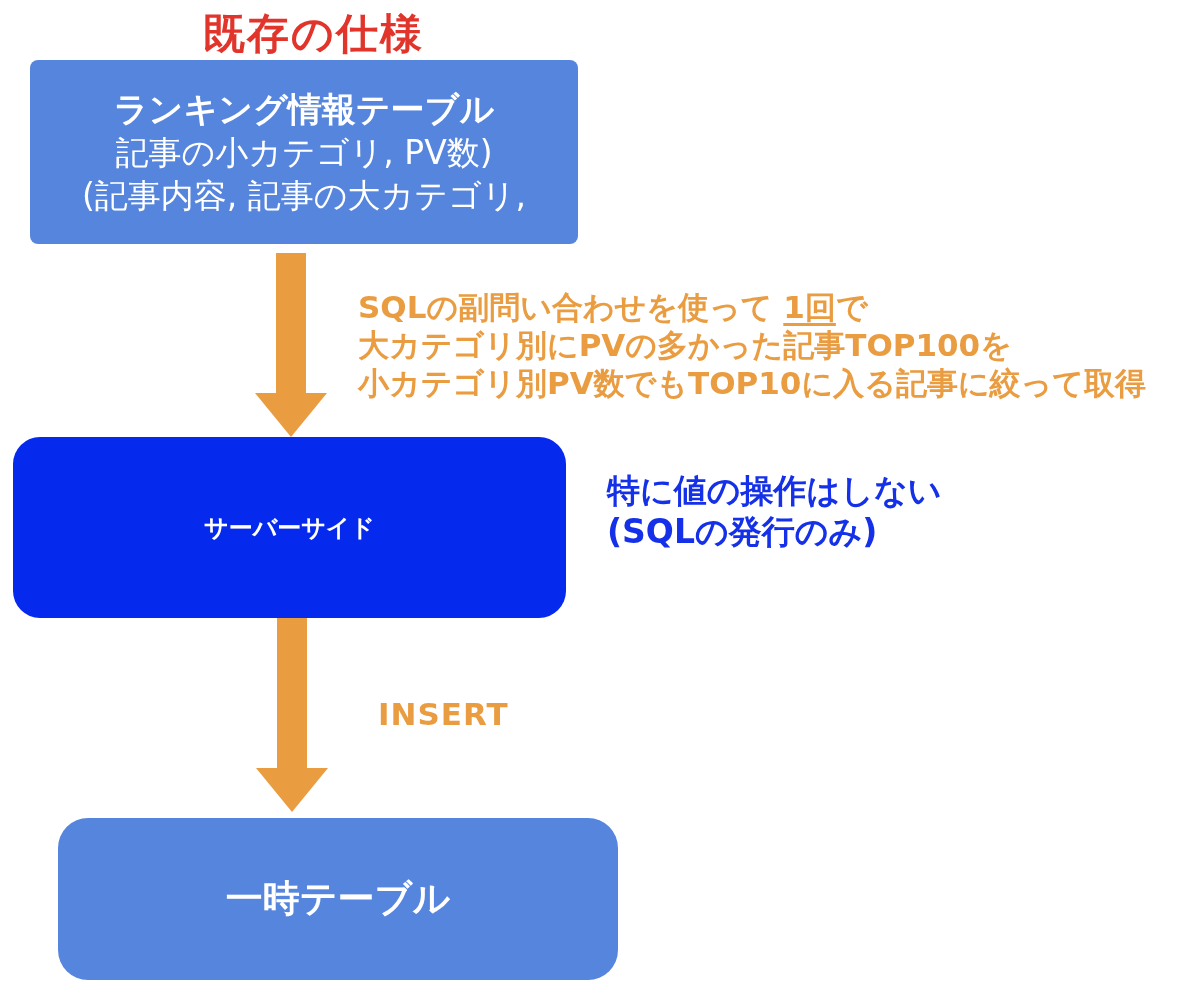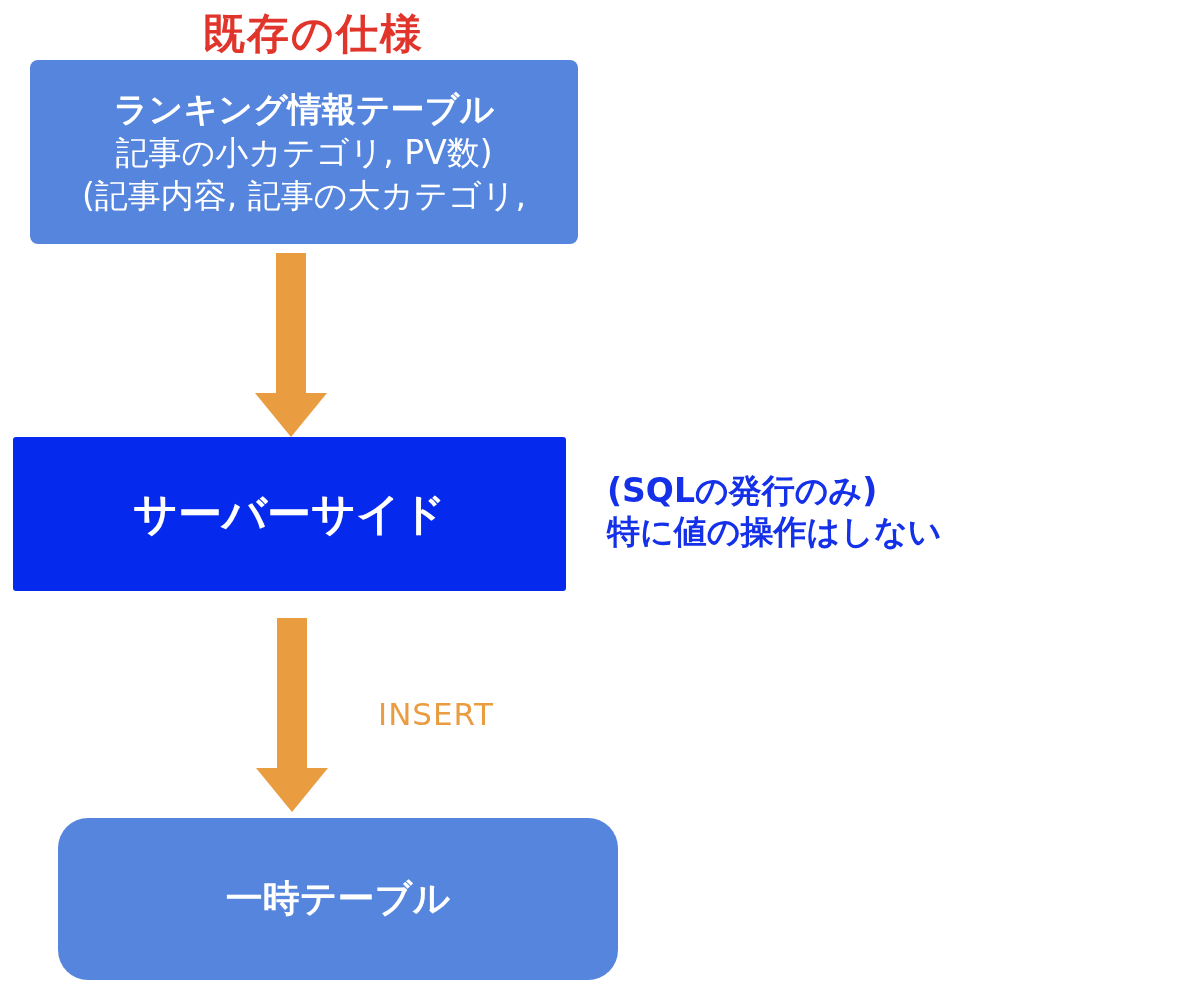--- a/index.html
+++ b/index.html
@@ -53,23 +53,23 @@
   }
   #ranking-box .box-title {
     font-weight: bold;
     font-size: 34px;
   }
 
   #server-box {
     left: 13px;
     top: 437px;
     width: 553px;
-    height: 154px;
-    border-radius: 3px;
-    font-size: 44px;
+    height: 181px;
+    border-radius: 27px;
+    font-size: 24px;
     font-weight: bold;
   }
 
   #temp-box {
     left: 10px;
     top: 818px;
     width: 560px;
     height: 162px;
     border-radius: 30px;
     font-size: 37px;
@@ -127,21 +127,21 @@
     line-height: 41px;
     white-space: nowrap;
   }
 
   .insert-label {
     position: absolute;
     left: 378px;
     top: 696px;
     color: var(--orange, #EA9C41);
     font-size: 31px;
-    font-weight: normal;
+    font-weight: bold;
     letter-spacing: 1px;
     white-space: nowrap;
   }
 </style>
 </head>
 <body>
 
 <div id="canvas">
 
   <div class="diagram-title">既存の仕様</div>
@@ -150,28 +150,35 @@
     <div class="box-title">ランキング情報テーブル</div>
     <div>記事の小カテゴリ, PV数)</div>
     <div>(記事内容, 記事の大カテゴリ,</div>
   </div>
 
   <div id="arrow-1" class="arrow-down">
     <div class="shaft"></div>
     <div class="head"></div>
   </div>
 
+  <div class="note-orange">
+    <div>
+      <span>SQLの副問い合わせを使って </span><span class="u">1回</span><span>で</span>
+    </div>
+    <div>大カテゴリ別にPVの多かった記事TOP100を</div>
+    <div>小カテゴリ別PV数でもTOP10に入る記事に絞って取得</div>
+  </div>
 
   <div id="server-box" class="node node-dark">
     <div>サーバーサイド</div>
   </div>
 
   <div class="note-blue">
+    <div>特に値の操作はしない</div>
     <div>(SQLの発行のみ)</div>
-    <div>特に値の操作はしない</div>
   </div>
 
   <div id="arrow-2" class="arrow-down">
     <div class="shaft"></div>
     <div class="head"></div>
   </div>
 
   <div class="insert-label">INSERT</div>
 
   <div id="temp-box" class="node node-light">

